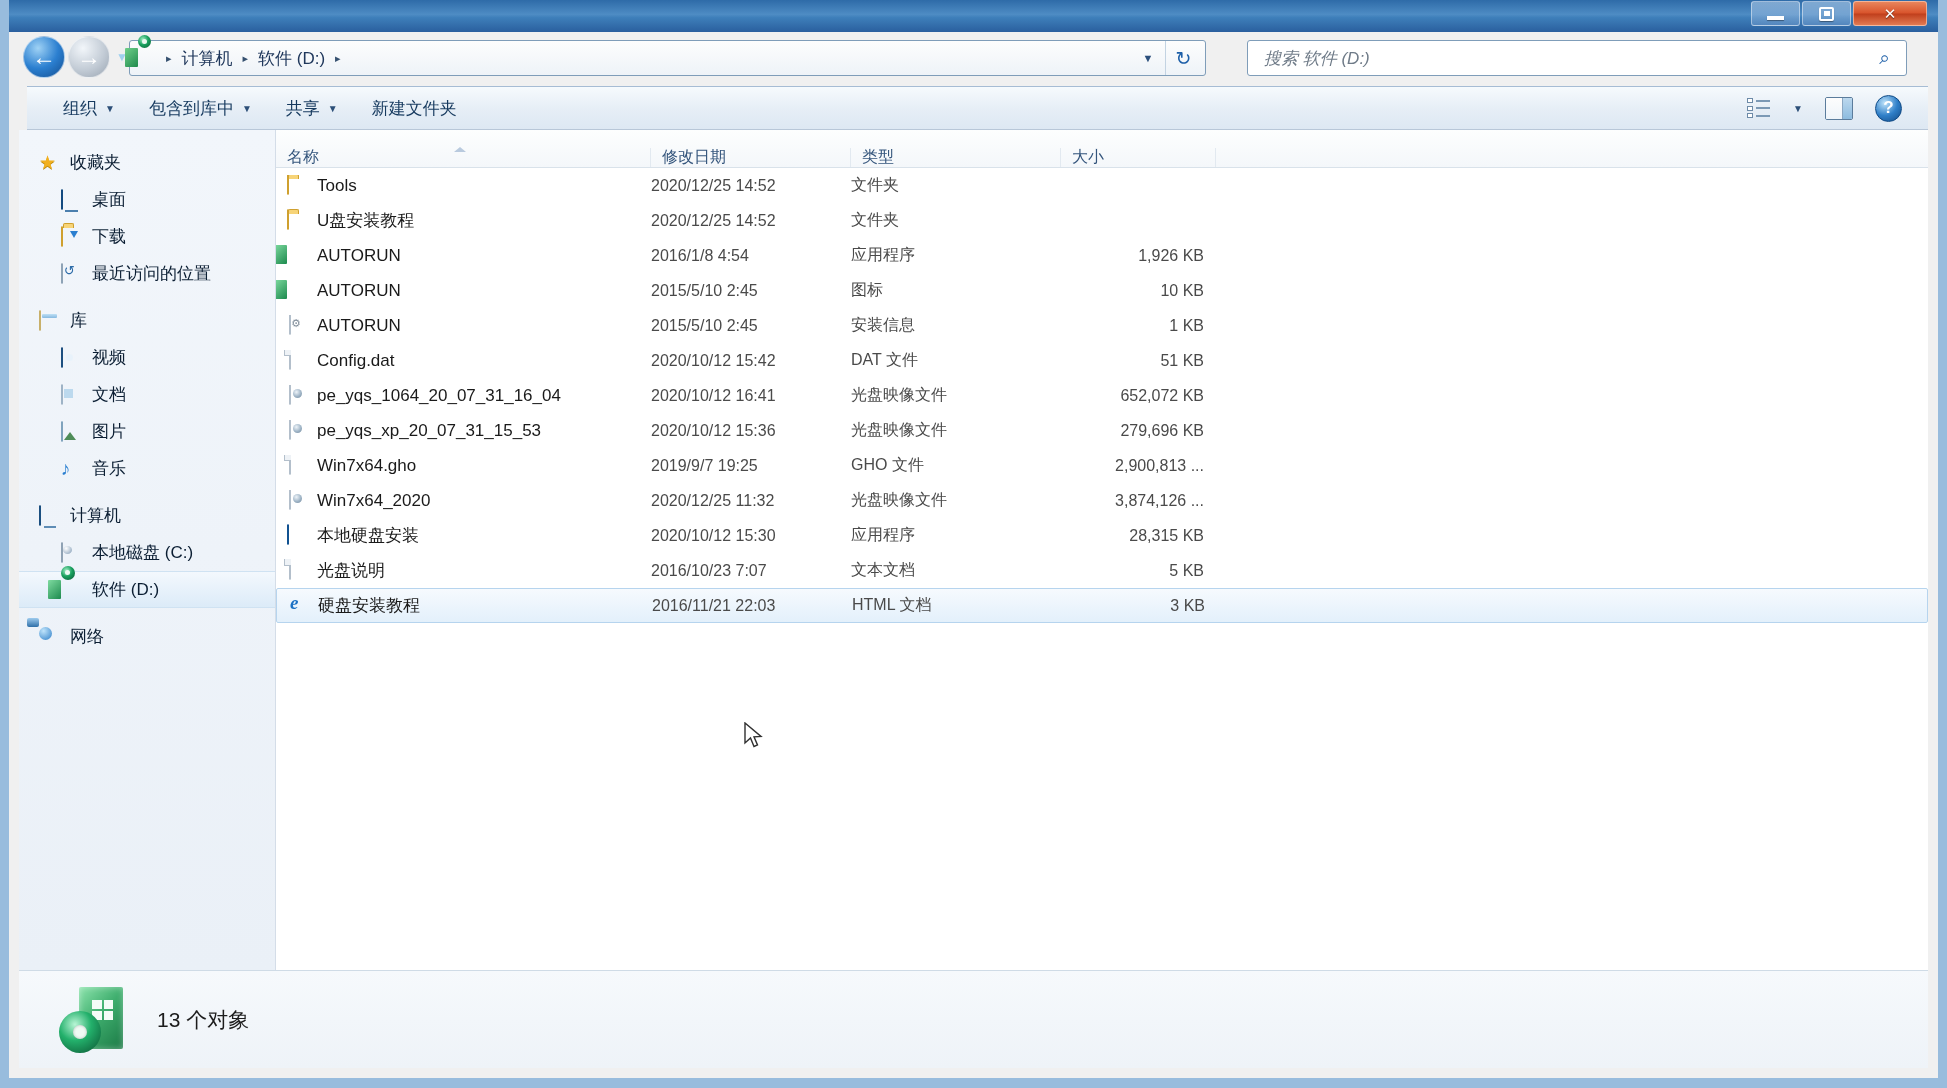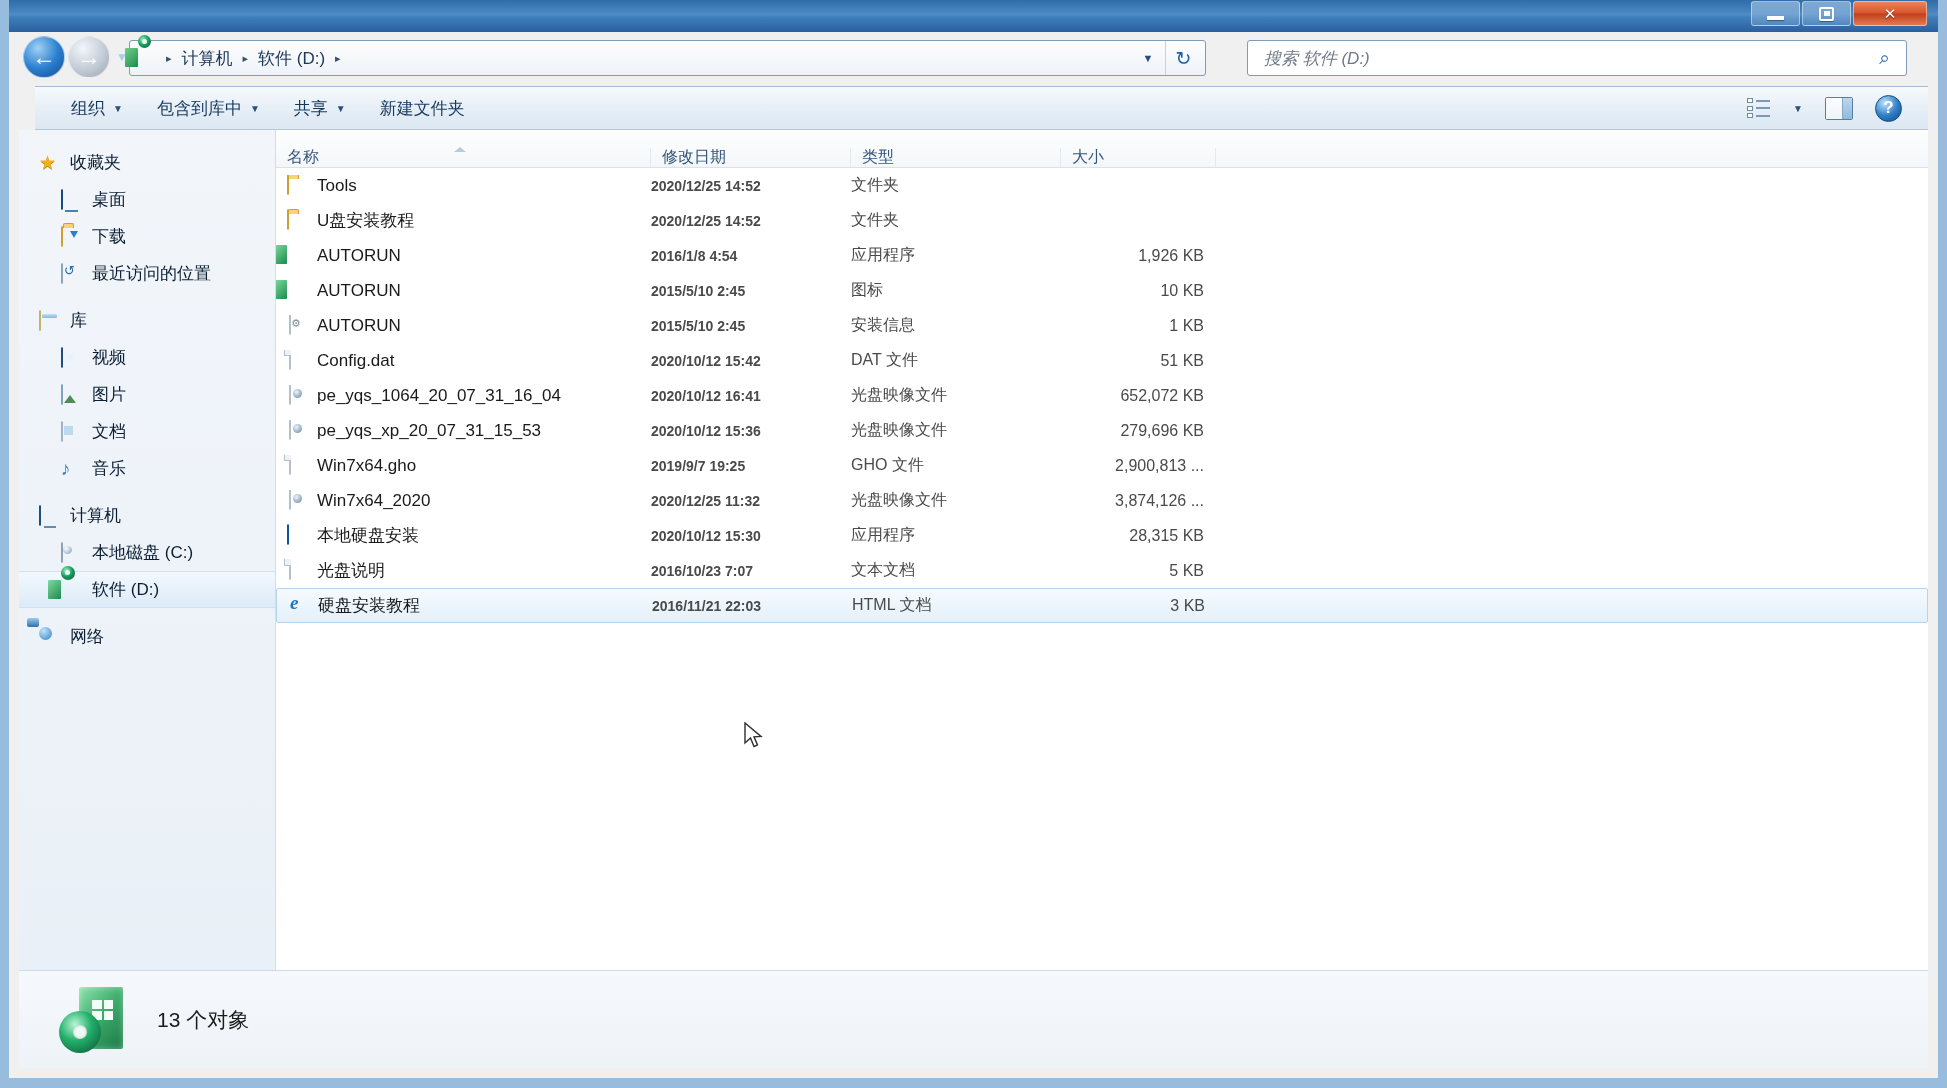--- a/index.html
+++ b/index.html
@@ -90,21 +90,21 @@
   #searchbox {
     position: absolute; left: 1238px; top: 8px; width: 660px; height: 36px;
     background: #fff; border: 1px solid #7f9db9; border-radius: 3px;
     display: flex; align-items: center; padding: 0 16px;
   }
   #searchbox .ph { flex:1; font-size: 17px; font-style: italic; color: #6f7b88; }
   #search-icon { color:#1d5fa8; font-size:19px; }
 
   
   #cmdbar {
-    position: absolute; left: 26px; right: 10px; top: 86px; height: 44px;
+    position: absolute; left: 18px; right: 10px; top: 86px; height: 44px;
     background: linear-gradient(180deg,#f6fafd 0%,#e6eef6 52%,#dde8f3 100%);
     border-top: 1px solid #a6bcd4; border-bottom: 1px solid #b8c7d8;
     display: flex; align-items: center;
   }
   .cmdbtn {
     display:flex; align-items:center; gap:8px; padding: 5px 14px; margin-left: 6px;
     font-size: 17px; color: #15395e; cursor: pointer; border-radius: 3px;
   }
   .cmdbtn:first-child { margin-left: 22px; }
   .caret { font-size: 10px; color:#2c4f78; }
@@ -210,21 +210,21 @@
   #sortmark { position:absolute; left:178px; top:-1px; width:0;height:0;
               border-left:6px solid transparent;border-right:6px solid transparent;
               border-bottom:5px solid #b9cade; }
   .row { display:flex; height: 35px; align-items:center; cursor: default; }
   .row.selected {
     background: linear-gradient(180deg,#f6fafe,#e3f0fb);
     border: 1px solid #b6d4ee; border-radius: 2px; height: 35px;
   }
   .cell { font-size: 17px; color: #1a1a1a; display:flex; align-items:center; white-space: nowrap; overflow: hidden; }
   .cell.name { width: 375px; padding-left: 11px; gap: 9px; align-items: center; }
-  .cell.date { width: 200px; color: #4a4a4a; font-size: 14px; font-weight: bold; }
+  .cell.date { width: 200px; color: #4a4a4a; font-size: 16px; }
   .cell.type { width: 210px; color: #4a4a4a; font-size: 16px; }
   .cell.size { width: 143px; color: #4a4a4a; font-size: 16px; justify-content: flex-end; }
   .fi { width: 21px; height: 21px; flex: 0 0 21px; position: relative; }
   .fi-folder{width:21px;height:16px;margin-top:3px;border-radius:2px;
     background:linear-gradient(180deg,#fde8a8 0%,#f7cf6a 55%,#e9b83f 100%);border:1px solid #cfa02f;}
   .fi-folder:before{content:"";position:absolute;left:1px;top:-1px;width:9px;height:4px;border-radius:2px 2px 0 0;
     background:#f7d478;border:1px solid #cfa02f;border-bottom:none;}
   .fi-exe{width:21px;height:20px;position:relative;}
   .fi-exe .page{position:absolute;right:0;top:0;width:13px;height:19px;border-radius:1px;
     background:linear-gradient(135deg,#7fdba0,#1d8a4e);}
@@ -393,26 +393,26 @@
       <div class="nav-group">
         <div class="nav-item">
           <span class="nav-icon"><span class="lib"></span></span>
           <span>库</span>
         </div>
         <div class="nav-item child">
           <span class="nav-icon"><span class="vid"></span></span>
           <span>视频</span>
         </div>
         <div class="nav-item child">
+          <span class="nav-icon"><span class="doc"></span></span>
+          <span>文档</span>
+        </div>
+        <div class="nav-item child">
           <span class="nav-icon"><span class="pic"></span></span>
           <span>图片</span>
-        </div>
-        <div class="nav-item child">
-          <span class="nav-icon"><span class="doc"></span></span>
-          <span>文档</span>
         </div>
         <div class="nav-item child">
           <span class="nav-icon"><span class="music">♪</span></span>
           <span>音乐</span>
         </div>
       </div>
 
       <div class="nav-group">
         <div class="nav-item">
           <span class="nav-icon"><span class="pc"></span></span>

